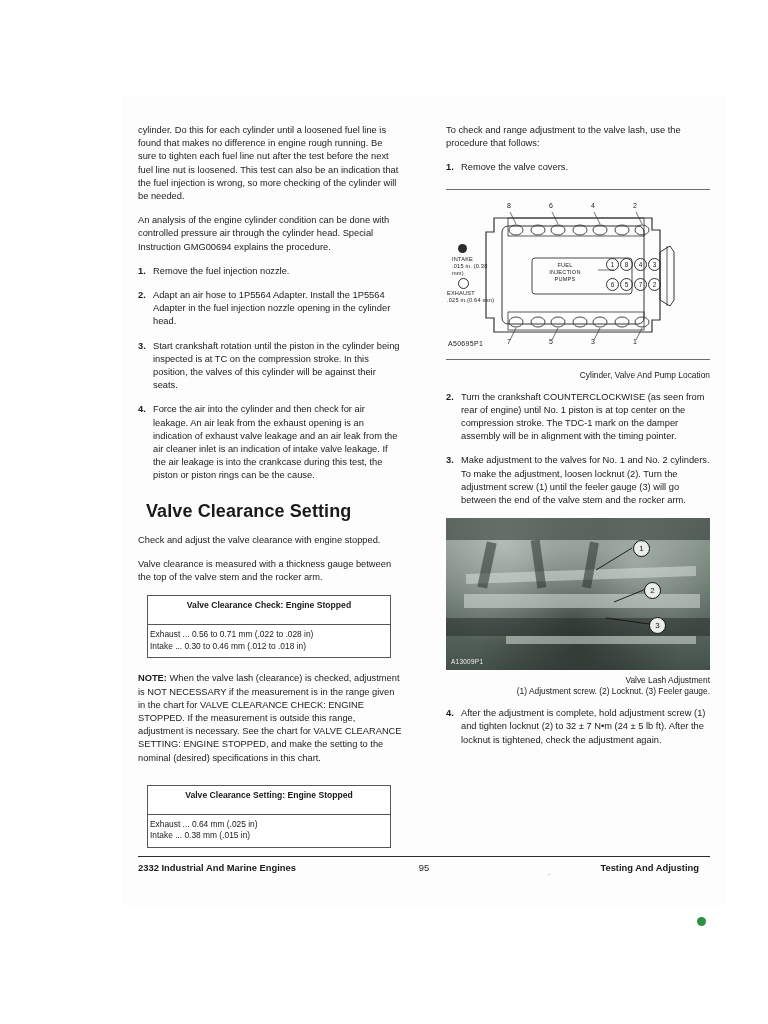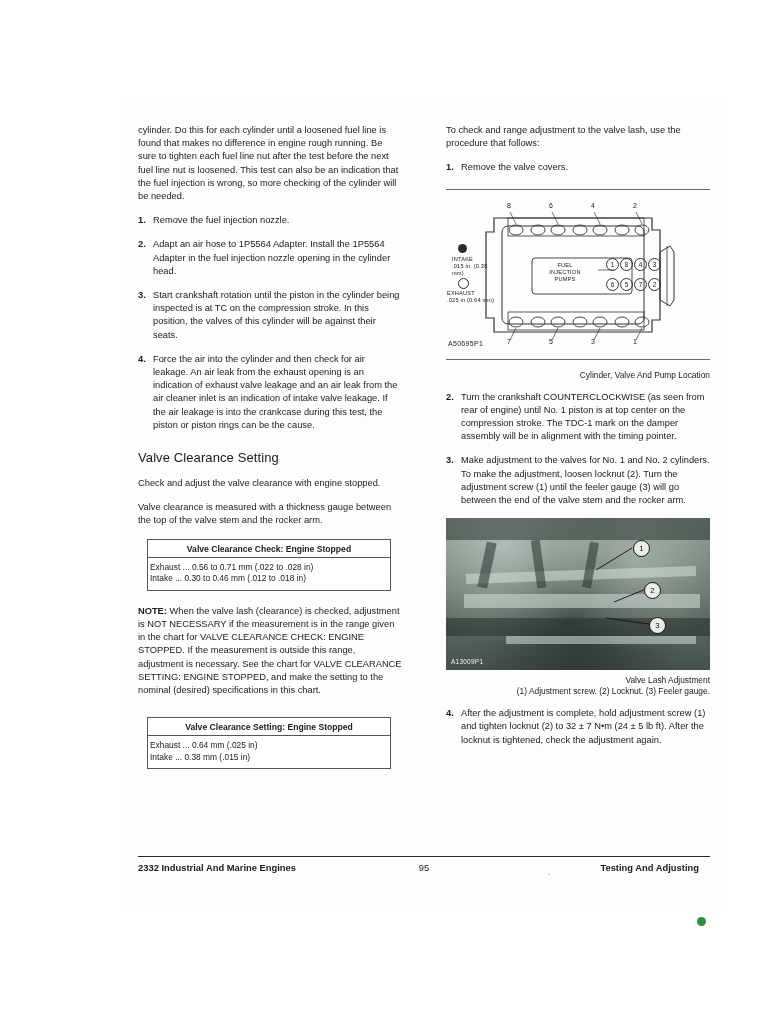--- a/index.html
+++ b/index.html
@@ -64,23 +64,23 @@
     line-height: 13.2px;
   }
   .numitem .num {
     position: absolute;
     left: 0;
     top: 0;
     font-weight: bold;
     font-size: 9.3px;
   }
   .section-head {
-    font-size: 13px;
-    font-weight: normal;
-    margin: 18px 0 12px 0;
+    font-size: 18px;
+    font-weight: bold;
+    margin: 18px 0 12px 8px;
     letter-spacing: 0.1px;
   }
   .note {
     font-size: 9.3px;
     line-height: 13.2px;
     margin: 0 0 11px 0;
   }
   .note b { font-weight: bold; }
 
   
@@ -88,21 +88,21 @@
     border: 1px solid #555;
     margin: 6px 0 14px 0;
     width: 242px;
     margin-left: 9px;
     background: #fff;
   }
   .spec-table .t-head {
     text-align: center;
     font-size: 8.6px;
     font-weight: bold;
-    padding: 4px 2px 3px 2px;
+    padding: 4px 2px 14px 2px;
     border-bottom: 1px solid #555;
   }
   .spec-table .t-body {
     padding: 4px 2px 5px 2px;
   }
   .spec-table .t-row {
     font-size: 8.4px;
     line-height: 11.6px;
   }
 
@@ -254,20 +254,21 @@
 </head>
 <body>
 
 <div class="page">
   <div class="sheet"></div>
 
   <div class="columns">
 
     <div class="col col-left">
       <p>cylinder. Do this for each cylinder until a loosened fuel line is found that makes no difference in engine rough running. Be sure to tighten each fuel line nut after the test before the next fuel line nut is loosened. This test can also be an indication that the fuel injection is wrong, so more checking of the cylinder will be needed.</p>
+      <p>An analysis of the engine cylinder condition can be done with controlled pressure air through the cylinder head. Special Instruction GMG00694 explains the procedure.</p>
 
       <div class="numlist">
         <div class="numitem">
           <span class="num">1.</span>
           <span>Remove the fuel injection nozzle.</span>
         </div>
         <div class="numitem">
           <span class="num">2.</span>
           <span>Adapt an air hose to 1P5564 Adapter. Install the 1P5564 Adapter in the fuel injection nozzle opening in the cylinder head.</span>
         </div>

